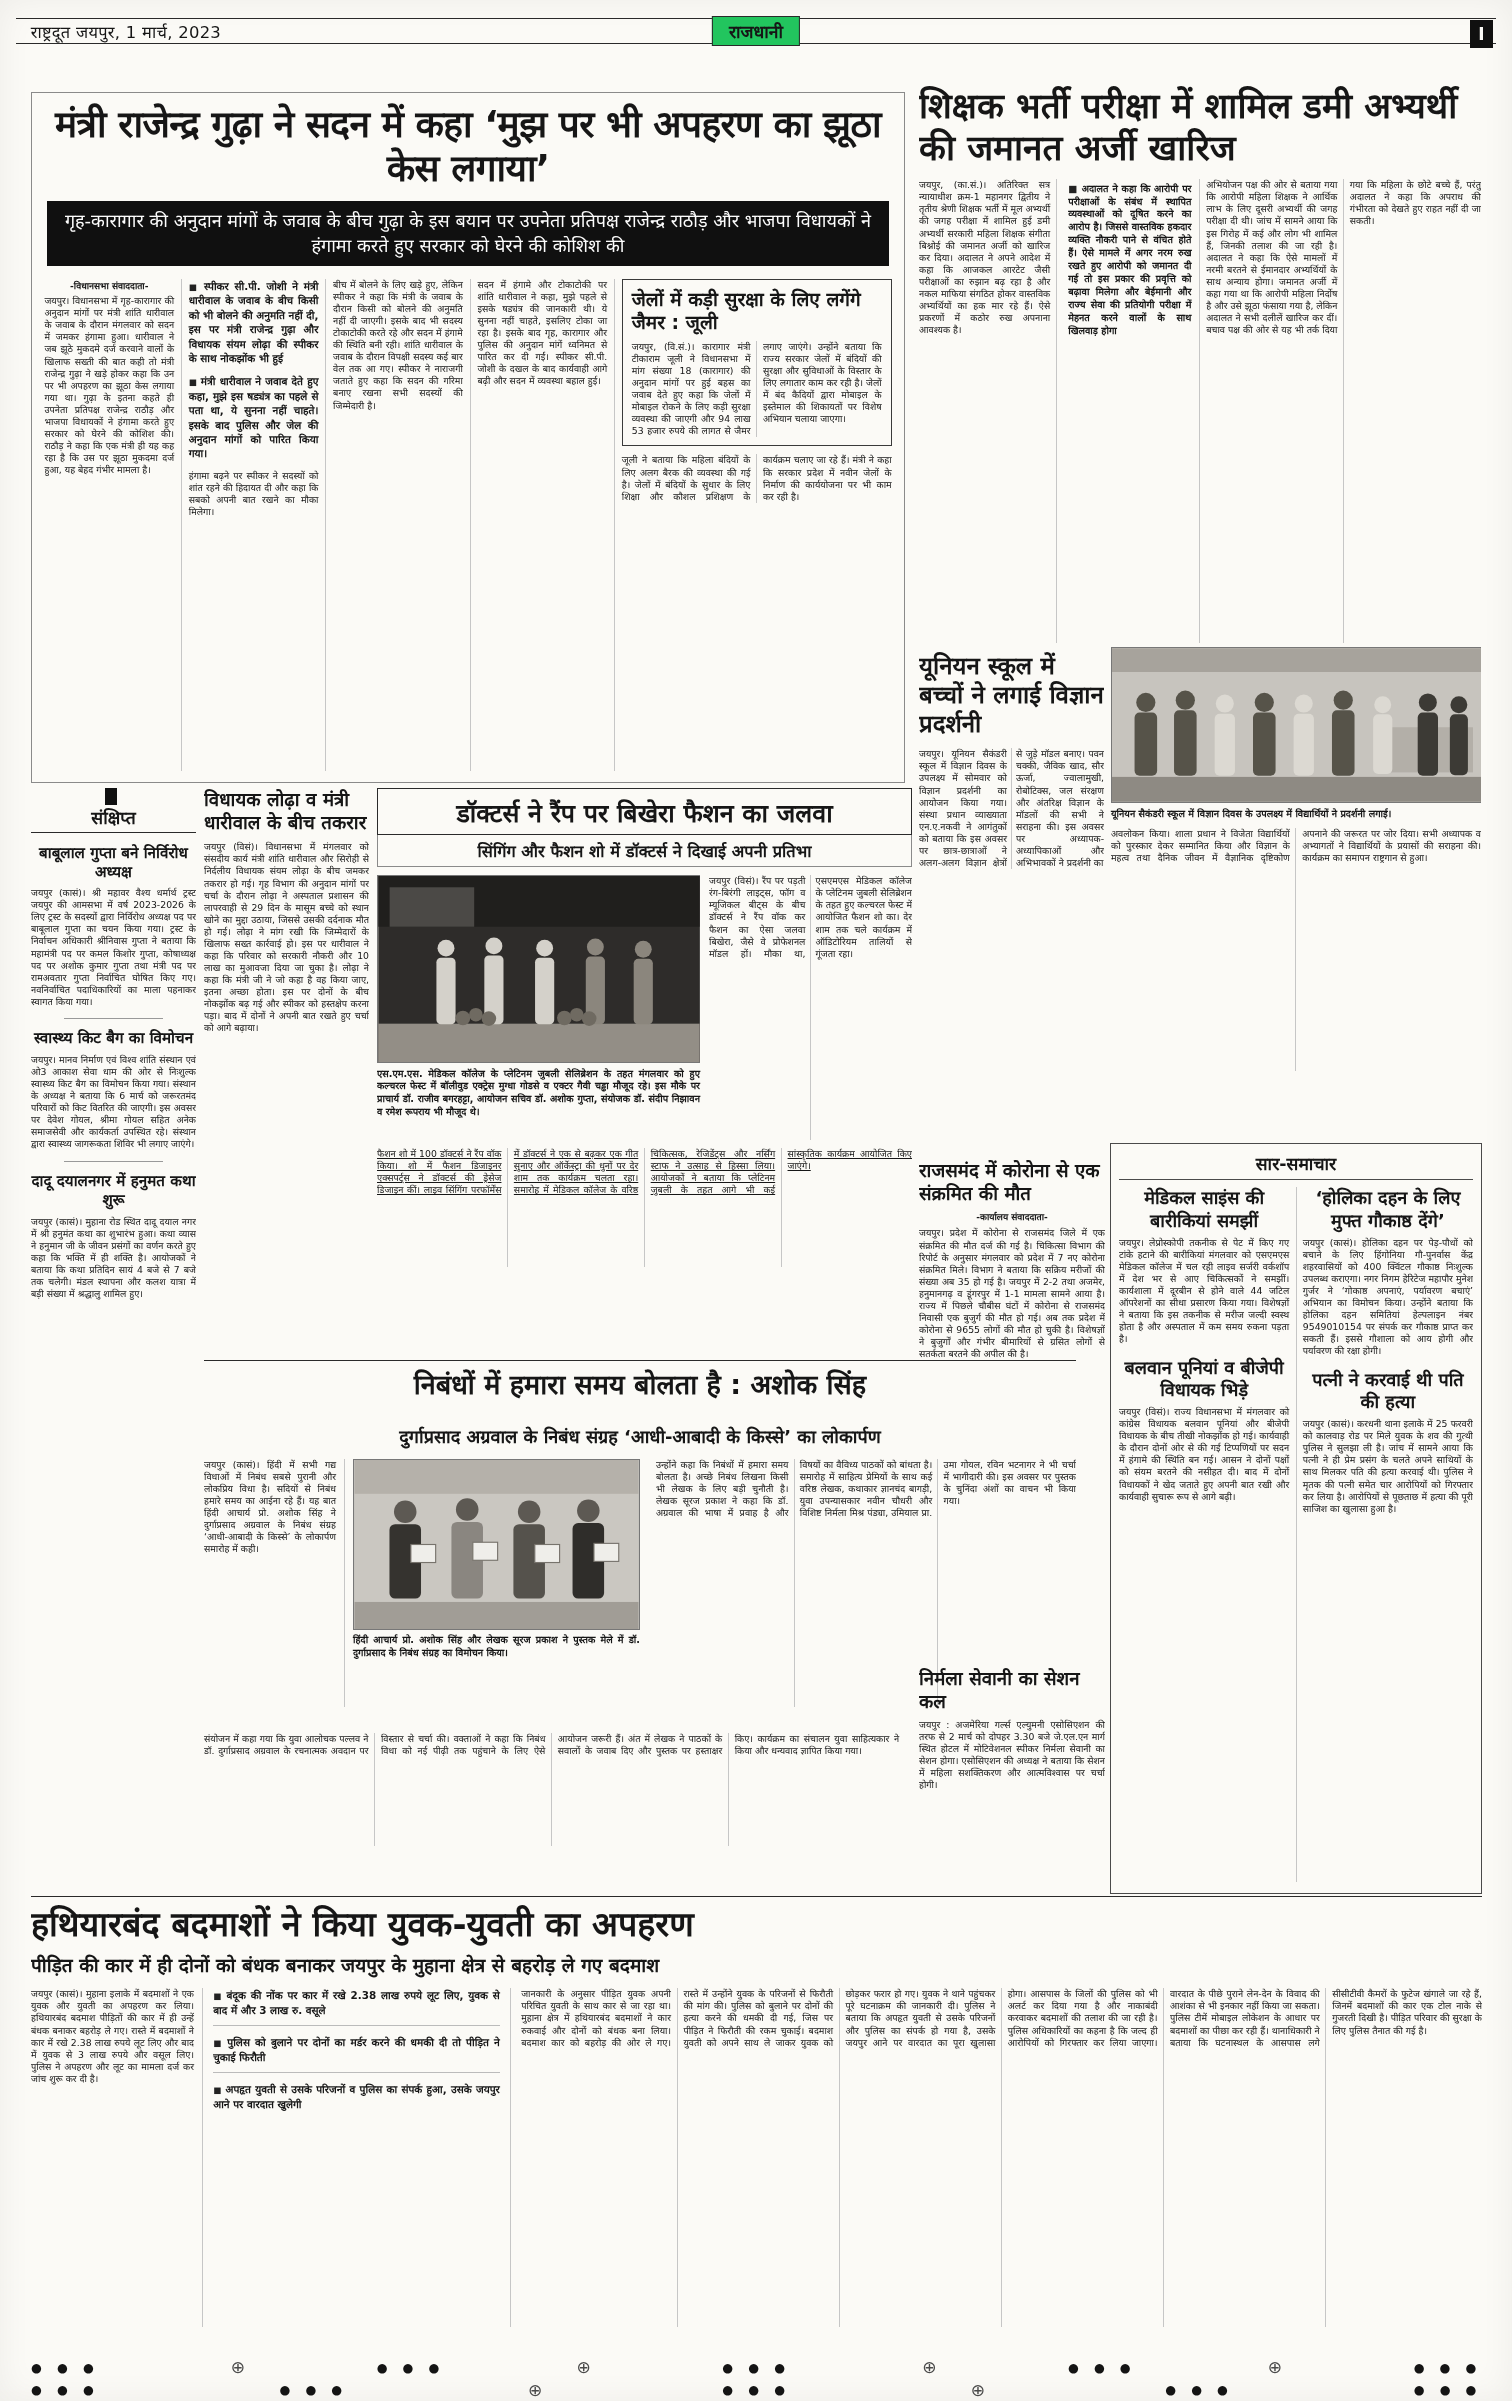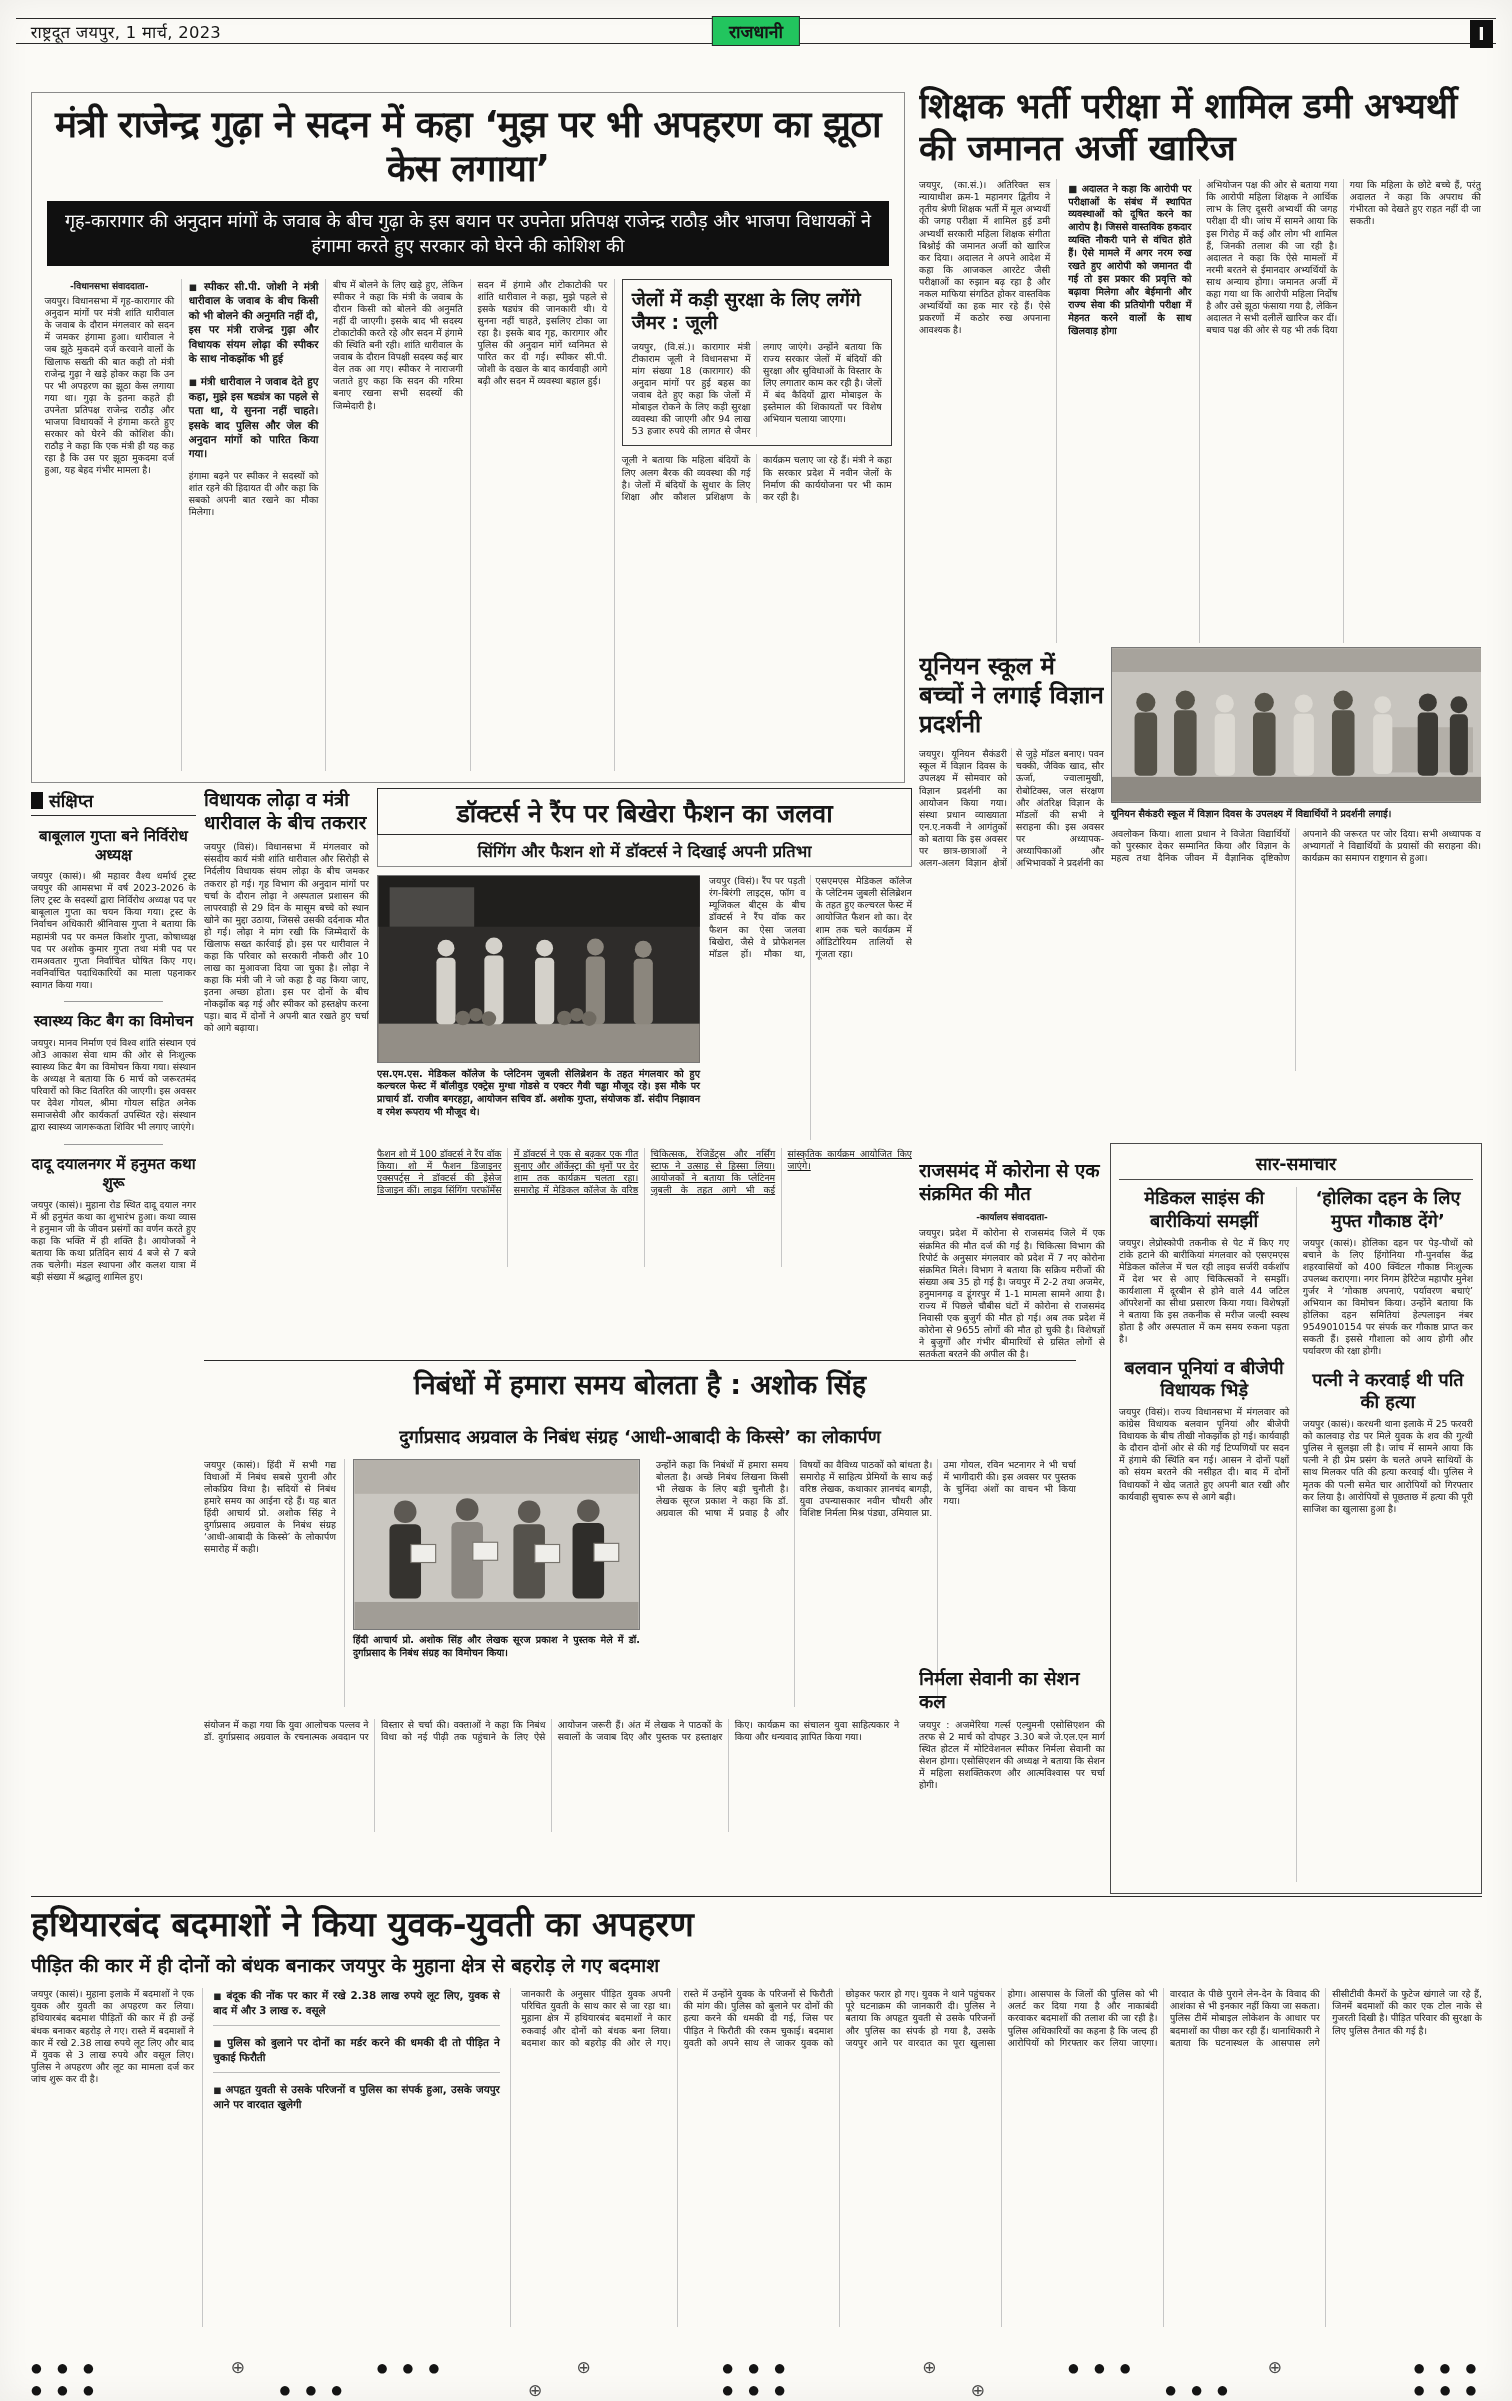--- a/index.html
+++ b/index.html
@@ -68,21 +68,21 @@
   .teacher-inset::before { content:"■ "; color:#222; }
   
   .union-block { position:absolute; left:919px; top:647px; width:562px; height:504px; overflow:hidden; }
   .union-left { position:absolute; left:0; top:4.5px; width:185px; height:499px; overflow:hidden; }
   .headline-md { font-size:24px; font-weight:bold; line-height:1.22; }
   .union-left .body-text { margin-top:9px; columns:2; column-gap:9px; column-rule:0.6px solid #c6c6c6; }
   .union-right { position:absolute; left:192px; top:0; width:370px; }
   .photo-frame { border:0.6px solid #777; background:#c4c2bd; }
   
   .briefs { position:absolute; left:31px; top:788px; width:165px; height:1106px; overflow:hidden; }
-  .briefs-header { display:flex; align-items:center; border-bottom:1.1px solid #2a2a2a; padding-bottom:3.4px; }
+  .briefs-header { display:flex; align-items:center; border-bottom:1.1px solid #2a2a2a; padding-bottom:3.4px;flex-direction:column; }
   .briefs-tab { width:12.4px; height:17px; background:#101010; margin-right:5.6px; }
   .briefs-title { font-size:17.5px; font-weight:bold; }
   .brief-item { margin-top:10.2px; }
   .brief-headline { font-size:15.2px; font-weight:bold; line-height:1.25; text-align:center; margin-bottom:5.6px; }
   .brief-sep { width:60%; margin:10.2px auto 0 auto; border:0; border-top:0.6px solid #999; }
   
   .lodha { position:absolute; left:204px; top:788px; width:165px; height:568px; overflow:hidden; }
   .headline-sm { font-size:18.6px; font-weight:bold; line-height:1.25; }
   .lodha .body-text { margin-top:6.8px; }
   
@@ -97,21 +97,21 @@
   .fashion-bottom { margin-top:8px; height:119px; overflow:hidden;text-decoration:underline; }
   
   .essays { position:absolute; left:204px; top:1360px; width:872px; height:535px; border-top:1.7px solid #2a2a2a; padding-top:8px; overflow:hidden; }
   .essays .headline-center { font-size:27px; font-weight:bold; text-align:center; line-height:1.2; }
   .essays .subhead { font-size:18px; font-weight:bold; text-align:center; margin-top:23px; }
   .essays-row { display:flex; margin-top:10.2px; }
   .essays-col1 { flex:0 0 141px; padding-right:8px; border-right:0.6px solid #c6c6c6; }
   .essays-photo-col { flex:0 0 300px; padding:0 8px; }
   .essays-col3 { flex:1 1 auto; padding-left:8px; }
   .essays-col3 .body-text { columns:3; column-gap:11.3px; column-rule:0.6px solid #c6c6c6; height:248px; overflow:hidden; }
-  .essays-bottom { margin-top:12px; height:113px; overflow:hidden; }
+  .essays-bottom { margin-top:26px; height:113px; overflow:hidden; }
   
   .rajsamand { position:absolute; left:919px; top:1159px; width:186px; height:501px; overflow:hidden; }
   .rajsamand .headline-sm, .nirmala .headline-sm { text-align:left; }
   .rajsamand .byline { margin:4.5px 0; }
   .nirmala { position:absolute; left:919px; top:1667px; width:186px; height:226px; overflow:hidden; }
   .nirmala .body-text { margin-top:5.6px; }
   .saar { position:absolute; left:1110px; top:1143px; width:372px; height:751px; border:1.1px solid #4a4a4a; padding:6.8px 8px; overflow:hidden; }
   .saar-title { text-align:center; font-size:17.5px; font-weight:bold; border-bottom:1.1px solid #4a4a4a; padding-bottom:4.5px; margin-bottom:6.8px; }
   .saar-cols { columns:2; column-gap:13.6px; column-rule:0.6px solid #c6c6c6; height:695px; overflow:hidden; }
   .saar-item { break-inside:avoid; margin-bottom:11.3px; }

